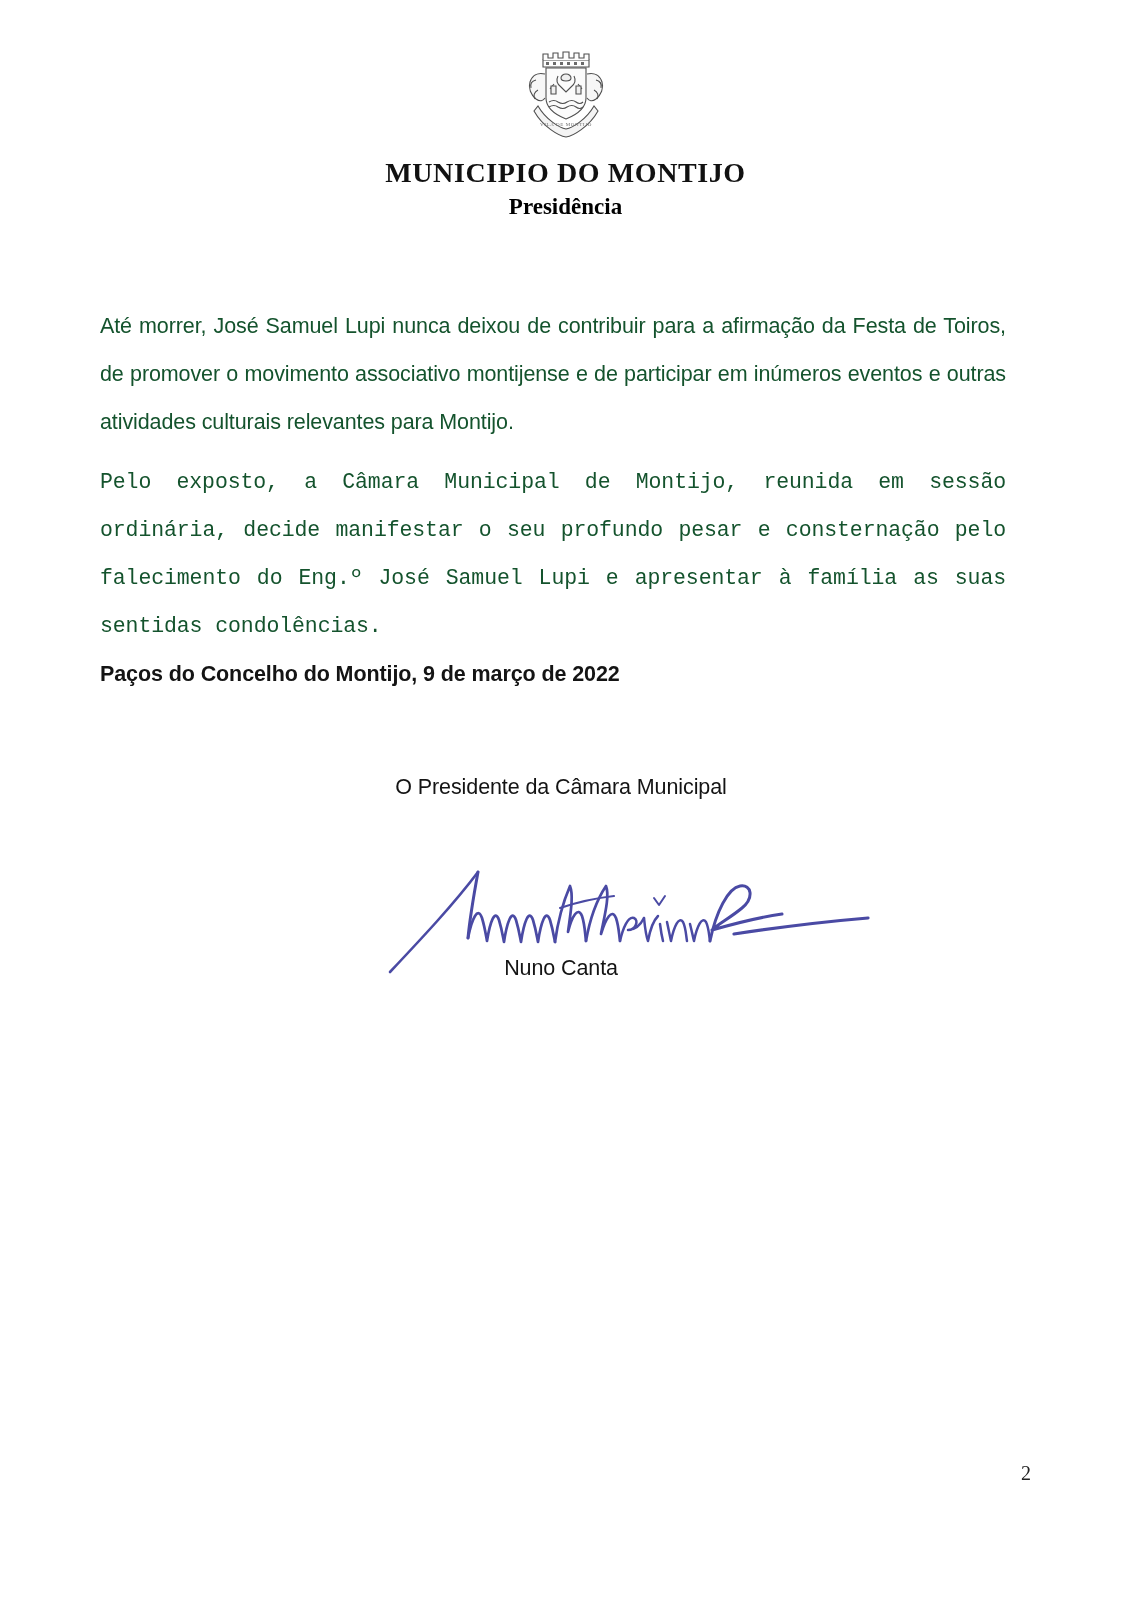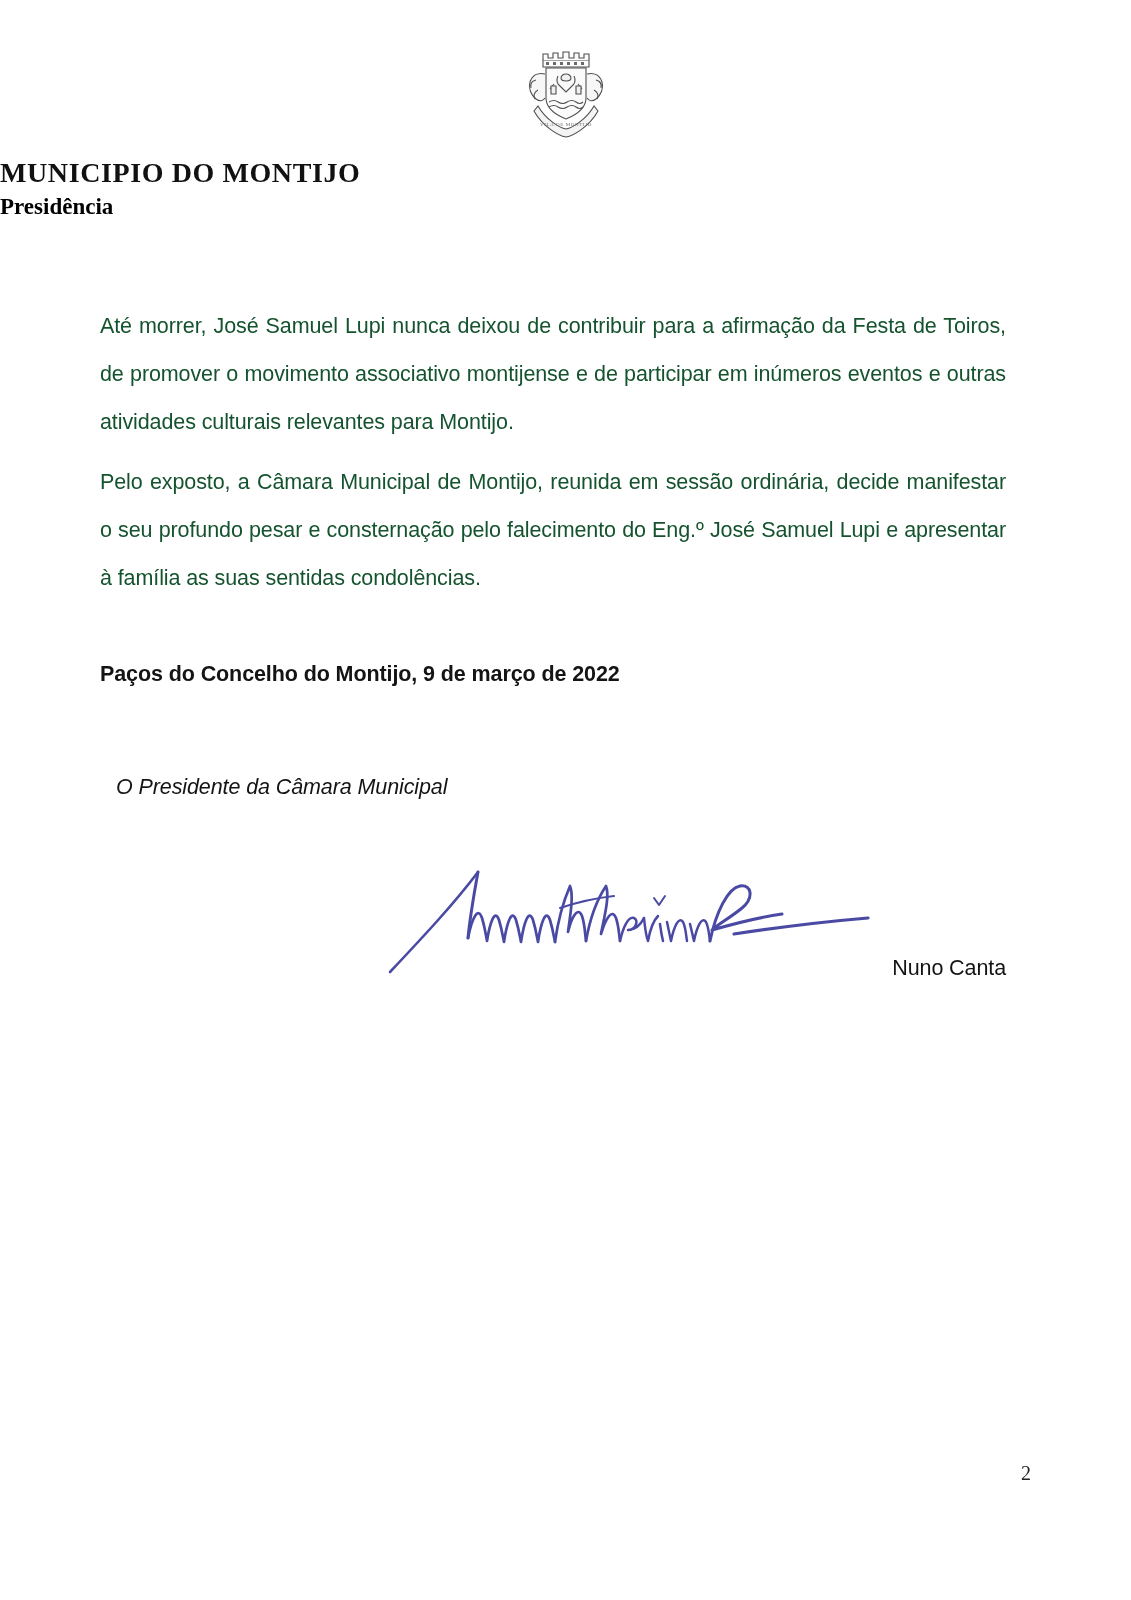--- a/index.html
+++ b/index.html
@@ -15,20 +15,21 @@
     color: #111111;
     overflow: hidden;
   }
 
   
   .letterhead {
     position: absolute;
     top: 40px;
     left: 0;
     width: 1131px;
+    text-align: center;
   }
   .crest {
     width: 100px;
     height: 100px;
     margin: 0 auto 16px auto;
     display: block;
   }
   .org-line-1,
   .org-line-2 {
     font-family: "Liberation Serif", serif;
@@ -55,21 +56,21 @@
   }
   .para {
     font-size: 21.5px;
     line-height: 48px;
     text-align: justify;
     text-justify: inter-word;
     margin: 0 0 12px 0;
     color: #14532d;
     letter-spacing: -0.1px;
   }
-  .para:last-child { margin-bottom: 0; }
+  .para:last-child { margin-bottom: 0; font-family: Liberation Mono, monospace; }
 
   .dateline {
     position: absolute;
     top: 658px;
     left: 100px;
     width: 906px;
     font-size: 21.5px;
     line-height: 32px;
     color: #141414;
     letter-spacing: -0.1px;
@@ -80,42 +81,42 @@
   .sign-block {
     position: absolute;
     top: 772px;
     left: 100px;
     width: 906px;
   }
   .sign-title {
     font-size: 21.5px;
     line-height: 30px;
     color: #141414;
+    text-align: center;
     padding-left: 16px;
     letter-spacing: -0.1px;
-    font-style: italic;
   }
   .signature-wrap {
     position: relative;
     height: 132px;
     margin-top: 44px;
   }
   .signature-svg {
     position: absolute;
     left: 282px;
     top: 0;
     width: 500px;
     height: 132px;
     overflow: visible;
   }
   .sign-name {
     font-size: 21.5px;
     line-height: 28px;
     color: #141414;
-    text-align: right;
+    text-align: center;
     padding-left: 16px;
     margin-top: -24px;
     position: relative;
     letter-spacing: -0.1px;
   }
 
   
   .page-number {
     position: absolute;
     left: 0;

